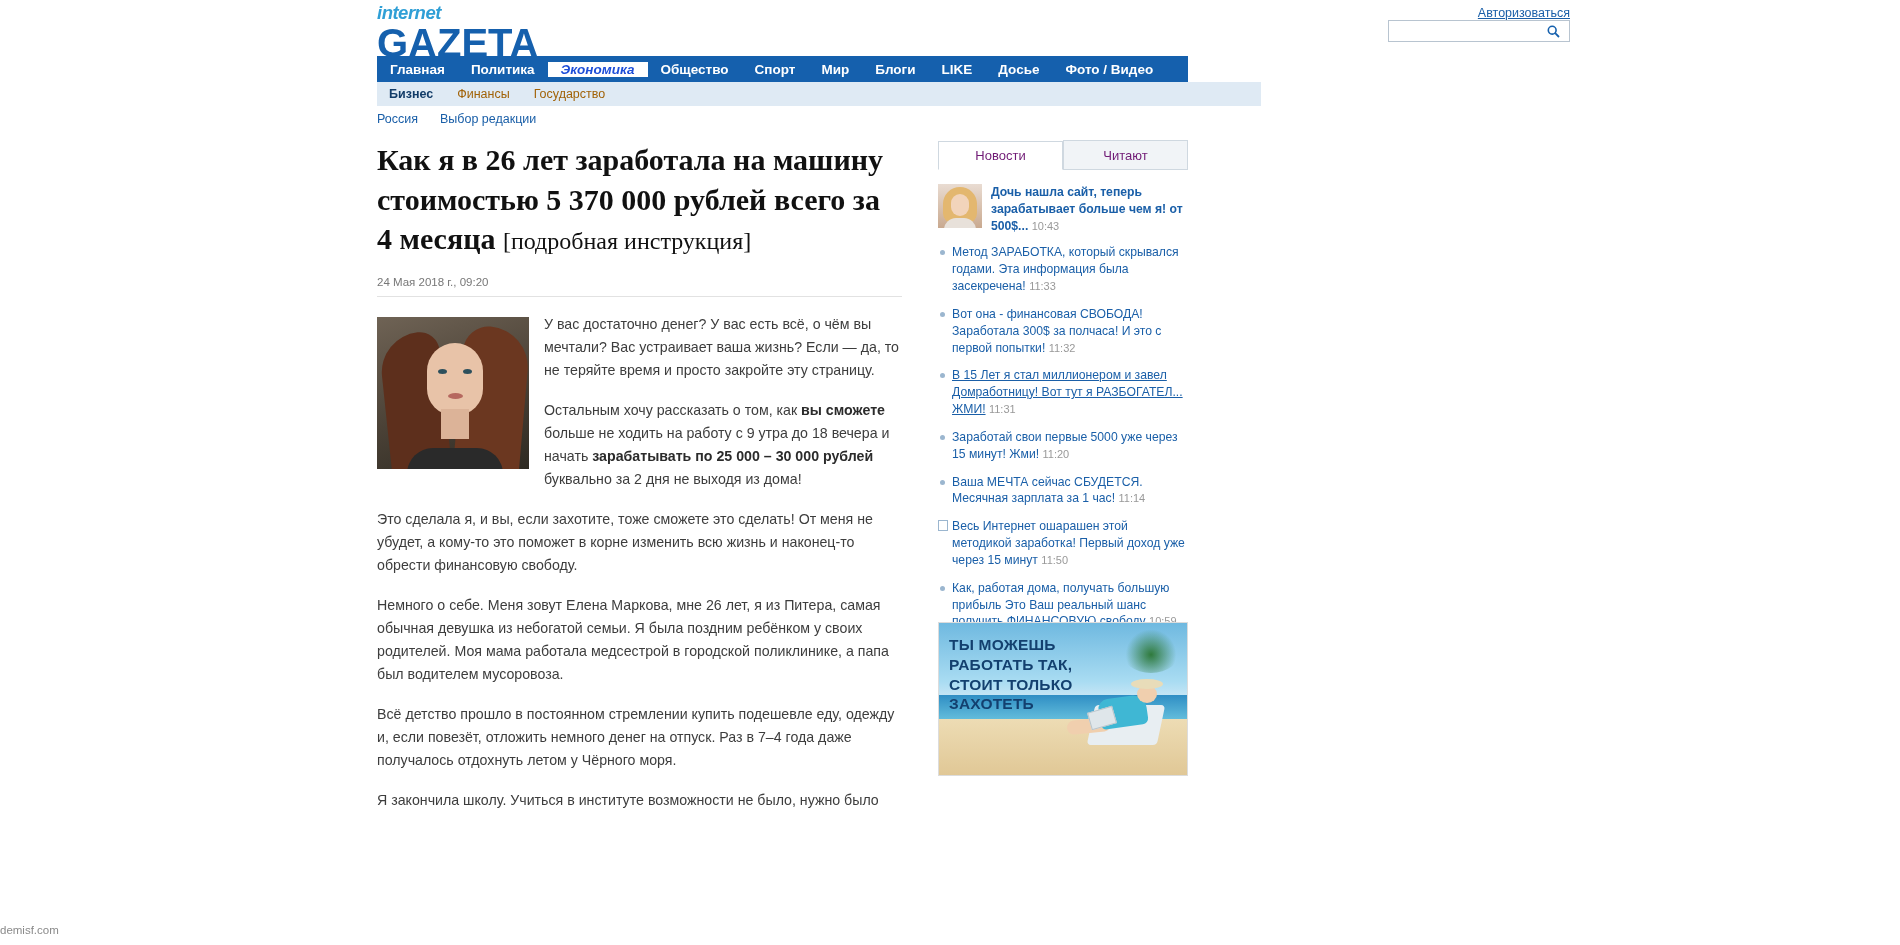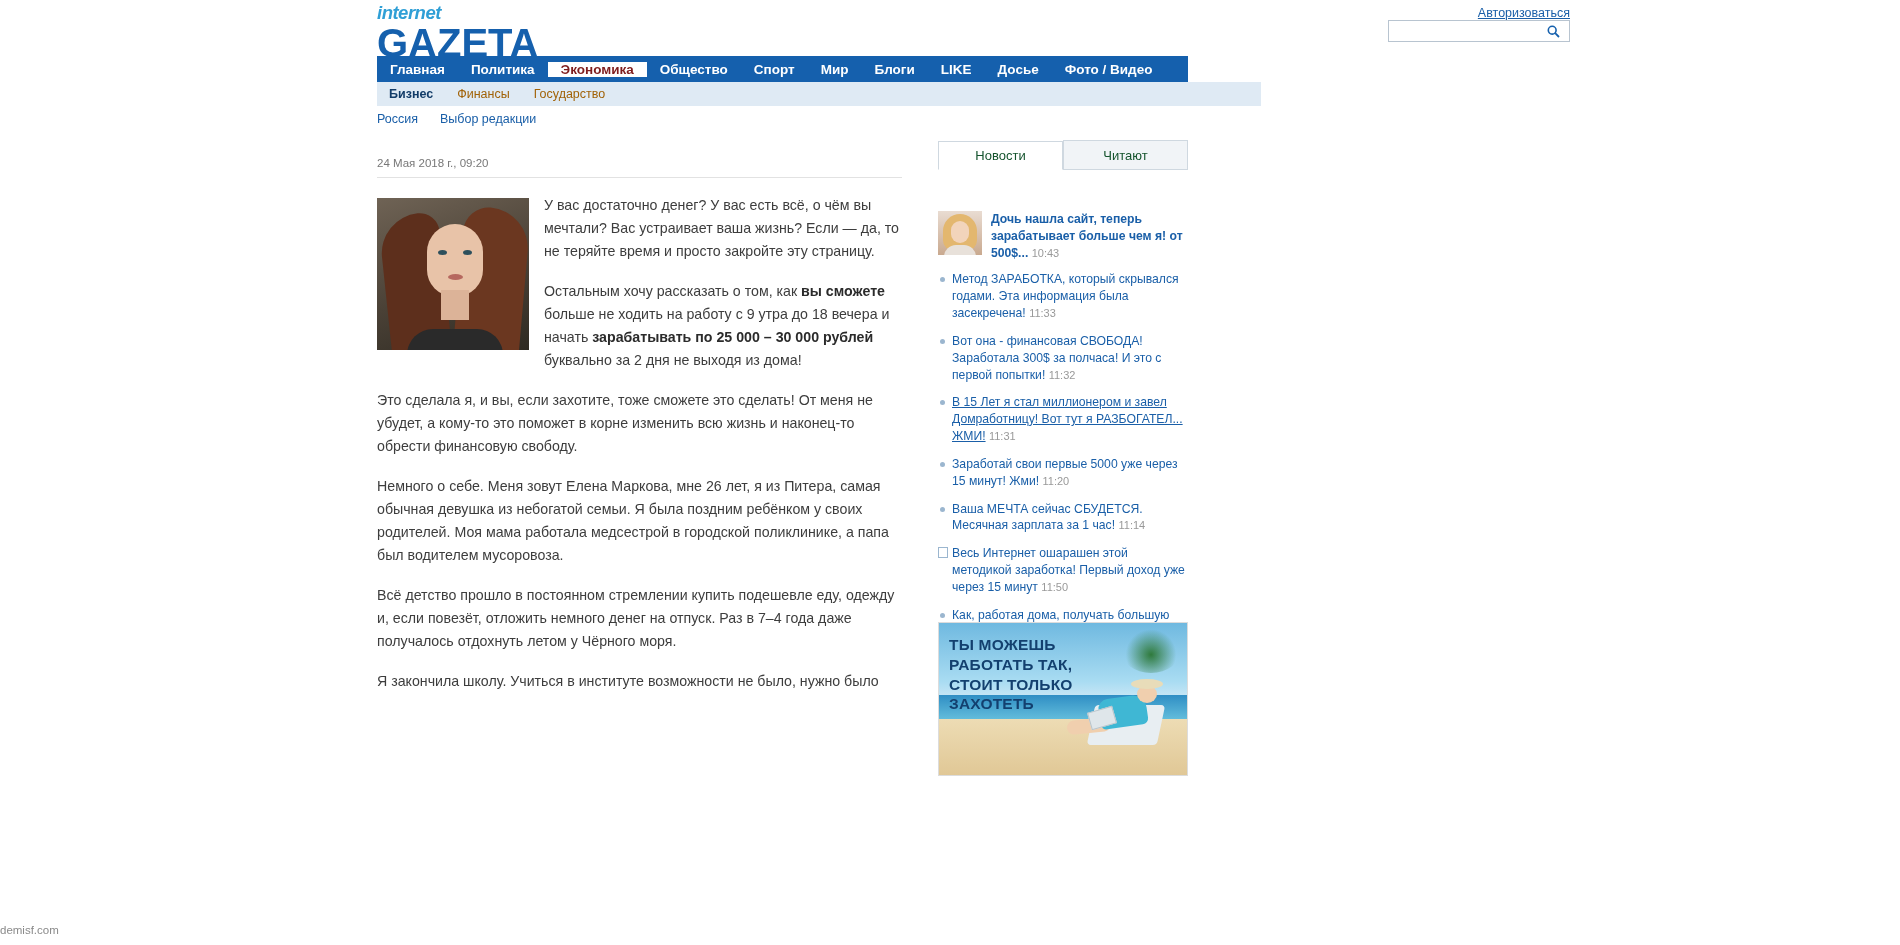--- a/index.html
+++ b/index.html
@@ -62,21 +62,21 @@
     width: 811px; height: 26px;
     background: #1560ad;
     display: flex; align-items: center;
   }
   .nav-item {
     color: #fff; font-size: 13.5px; font-weight: bold;
     padding: 0 13px; display: flex; align-items: center; cursor: pointer;
     white-space: nowrap;
   }
   .nav-item.active {
-    background: #ffffff; color: #7f1d1d;
+    background: #ffffff; color: #1d4ed8; font-style: italic;
   }
   
   .subnav {
     position: absolute; left: 377px; top: 82px;
     width: 884px; height: 24px;
     background: #dfeaf4;
     display: flex; align-items: center;
   }
   .subnav-item {
     font-size: 12.5px; color: #a16207; padding: 0 12px; cursor: pointer;
@@ -134,28 +134,28 @@
   .body p b { color: #2b2b2b; }
 
   
   .rail { position: absolute; left: 938px; top: 140px; width: 250px; }
   .tabs {
     display: flex; width: 250px; height: 30px;
     border-bottom: 1px solid #cfd8e0;
   }
   .tab {
     flex: 1; display: flex; align-items: center; justify-content: center;
-    font-size: 13px; color: #14532d; cursor: pointer;
+    font-size: 13px; color: #701a75; cursor: pointer;
     background: #f1f4f7; border: 1px solid #cfd8e0; border-bottom: none;
   }
   .tab.active { background: #fff; border-bottom: 1px solid #fff; position: relative; top: 1px; }
 
   .news-list { padding-top: 10px; border-bottom: 1px solid #e3e3e3; padding-bottom: 12px; }
   .news-top {
-    display: flex; gap: 9px; padding: 4px 0 10px 0; margin-top: 27px;
+    display: flex; gap: 9px; padding: 4px 0 10px 0;
   }
   .news-thumb {
     width: 44px; height: 44px; flex: 0 0 44px; position: relative; overflow: hidden;
     background: #d9c3b2;
   }
   .news-thumb .t-bg { position:absolute; inset:0; background: linear-gradient(180deg,#e9dcd2,#c9a98f); }
   .news-thumb .t-hair { position:absolute; left:5px; top:3px; width:34px; height:36px; background:#e3b76f; border-radius:18px 18px 10px 10px; }
   .news-thumb .t-face { position:absolute; left:13px; top:10px; width:18px; height:22px; background:#f2d4bb; border-radius:9px; }
   .news-thumb .t-body { position:absolute; left:6px; top:34px; width:32px; height:12px; background:#e8e1da; border-radius:12px 12px 0 0; }
 
@@ -252,20 +252,21 @@
     <div class="subnav-item">Финансы</div>
     <div class="subnav-item">Государство</div>
   </div>
 
   <div class="breadcrumb">
     <span>Россия</span>
     <span>Выбор редакции</span>
   </div>
 
   <div class="article">
+    <h1><span>Как я в 26 лет заработала на машину стоимостью 5 370 000 рублей всего за 4 месяца</span> <span class="sub">[подробная инструкция]</span></h1>
     <div class="meta">24 Мая 2018 г., 09:20</div>
 
     <div class="body">
       <div class="portrait">
         <div class="bg"></div>
         <div class="hair-l"></div>
         <div class="hair-r"></div>
         <div class="face"></div>
         <div class="eye-l"></div>
         <div class="eye-r"></div>

